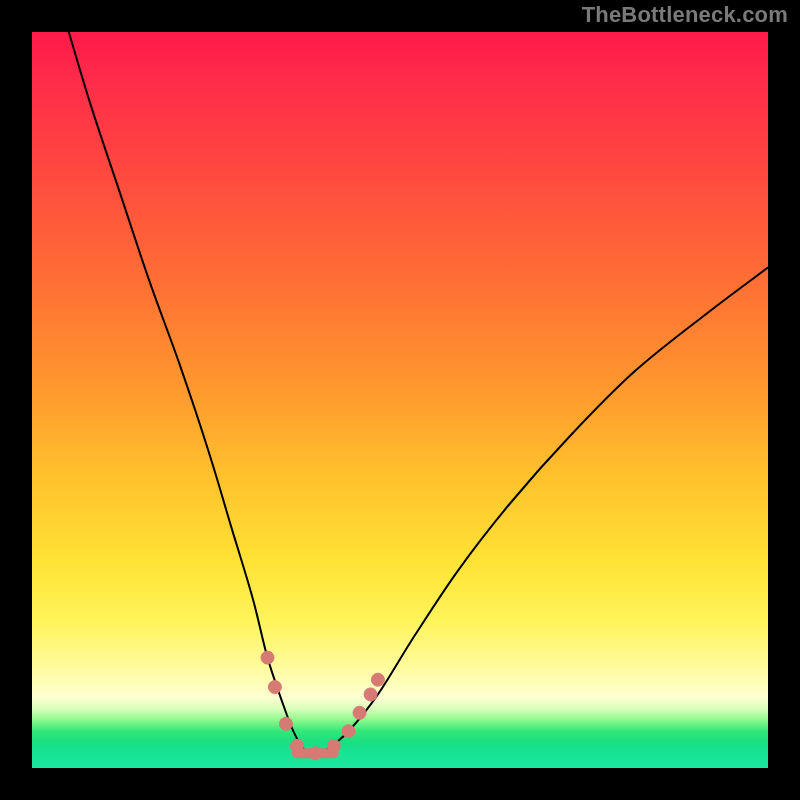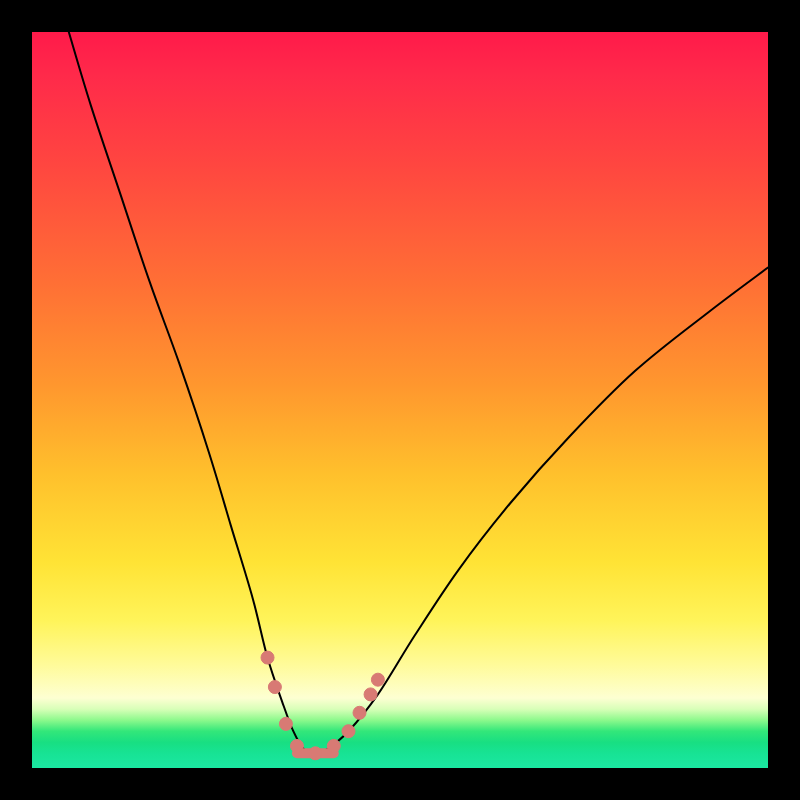--- a/index.html
+++ b/index.html
@@ -79,20 +79,21 @@
   .marker-line {
     stroke: #d87a74;
     stroke-width: 10;
     stroke-linecap: round;
   }
 </style>
 </head>
 <body>
 
 <div class="frame">
+  <div class="watermark">TheBottleneck.com</div>
 
   <div class="plot-area">
     <div class="gradient"></div>
 
     <svg class="curve" viewBox="0 0 736 736" preserveAspectRatio="none">
       <path id="bottleneck-path" class="curve-path" d="M 36.8 0.0 C 40.5 12.3, 50.3 46.6, 58.9 73.6 C 67.5 100.6, 78.5 132.5, 88.3 161.9 C 98.1 191.4, 107.9 222.0, 117.8 250.2 C 127.6 278.5, 137.4 303.0, 147.2 331.2 C 157.0 359.4, 168.1 392.5, 176.6 419.5 C 185.2 446.5, 191.4 468.6, 198.7 493.1 C 206.1 517.7, 214.7 544.6, 220.8 566.7 C 226.9 588.8, 230.6 608.4, 235.5 625.6 C 240.4 642.8, 245.9 657.5, 250.2 669.8 C 254.5 682.0, 257.6 691.2, 261.3 699.2 C 265.0 707.2, 268.6 713.9, 272.3 717.6 C 276.0 721.3, 279.7 721.3, 283.4 721.3 C 287.0 721.3, 288.9 721.3, 294.4 717.6 C 299.9 713.9, 307.9 708.4, 316.5 699.2 C 325.1 690.0, 334.9 678.3, 345.9 662.4 C 357.0 646.5, 369.2 624.4, 382.7 603.5 C 396.2 582.7, 410.9 559.4, 426.9 537.3 C 442.8 515.2, 460.0 493.1, 478.4 471.0 C 496.8 449.0, 516.4 426.9, 537.3 404.8 C 558.1 382.7, 580.2 359.4, 603.5 338.6 C 626.8 317.7, 655.0 296.9, 677.1 279.7 C 699.2 262.5, 726.2 242.9, 736.0 235.5"></path>
       <g id="marker-group">
           <line class="marker-line" x1="264.96" x2="301.76" y1="721.28" y2="721.28"></line>
           <circle class="marker" cx="235.52" cy="625.6" r="6.5"></circle>
           <circle class="marker" cx="242.88000000000002" cy="655.04" r="6.5"></circle>

